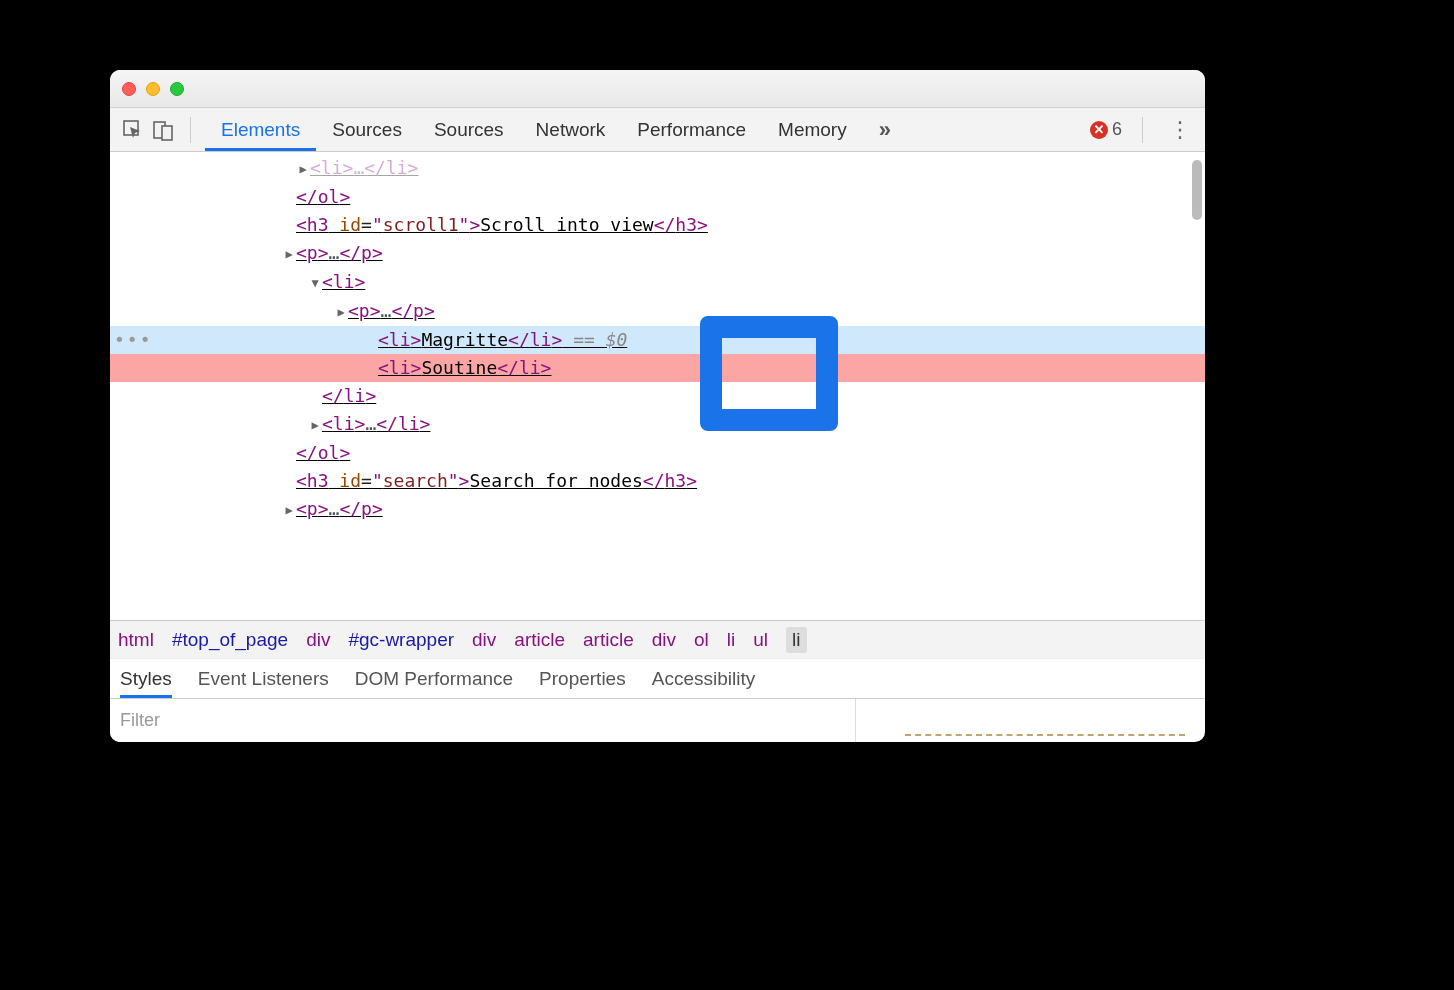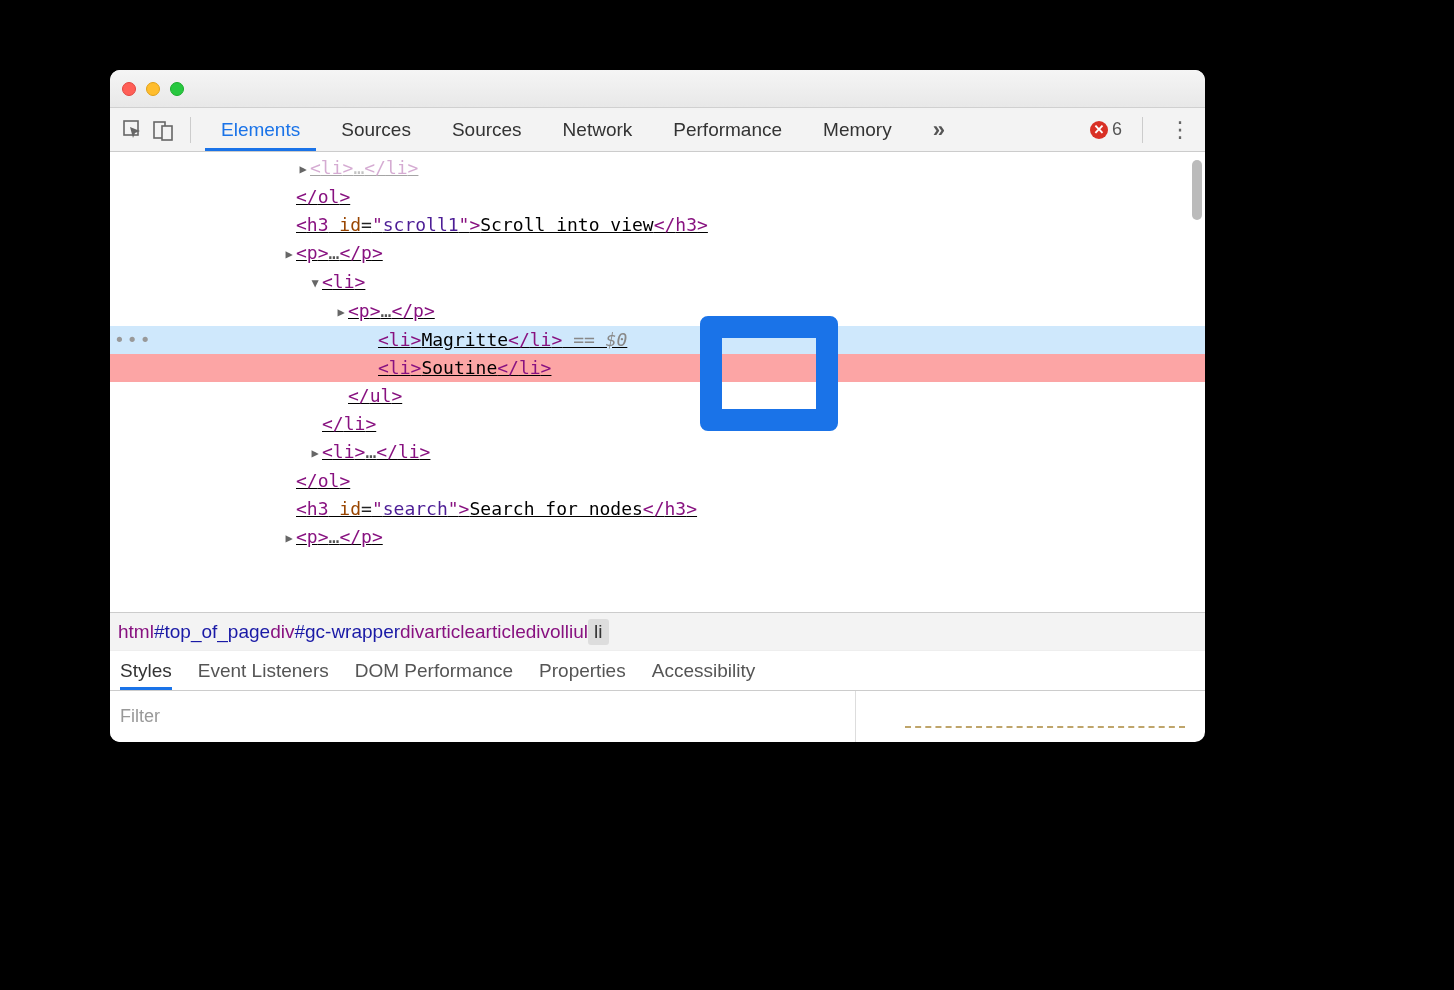--- a/index.html
+++ b/index.html
@@ -46,21 +46,21 @@
     border-bottom: 1px solid #ccc;
     display:flex;
     align-items:center;
     padding: 0 10px;
     background:#f3f3f3;
     flex-shrink:0;
     gap: 4px;
   }
   .toolbar .ic { width:26px; height:26px; display:flex; align-items:center; justify-content:center; color:#666; }
   .toolbar .sep { width:1px; height:26px; background:#ccc; margin:0 10px; }
-  .tabs { display:flex; align-items:flex-start; gap: 9px; height:100%; }
+  .tabs { display:flex; align-items:flex-start; gap: 0; height:100%; }
   .tab {
     padding: 0 16px;
     height:100%;
     display:flex; align-items:center;
     color:#333; font-size:19px;
     cursor:default;
   }
   .tab.active { color:#1a73e8; box-shadow: inset 0 -3px 0 #1a73e8; }
   .toolbar .right { margin-left:auto; display:flex; align-items:center; gap:10px; }
   .err-badge { display:flex; align-items:center; gap:4px; color:#555; font-size:18px;}
@@ -78,21 +78,21 @@
     background:#fff;
     text-decoration:underline;
   }
   .dom-inner { padding-top:2px; }
   .dom-line { white-space:pre; padding-left: 0; position:relative; }
   .indent { display:inline-block; }
   .tw { display:inline-block; width:14px; text-align:center; color:#666; font-size:12px; vertical-align:middle;}
   .tag-punct { color:#881280; } 
   .tag-name  { color:#881280; }
   .attr-name { color:#994500; }
-  .attr-val  { color:#4c1d95;margin-top:12px; }
+  .attr-val  { color:#7f1d1d;margin-top:12px; }
   .eq        { color:#222; }
   .txt       { color:#000; }
   .dots      { color:#555; }
   .sel0      { color:#888; font-style:italic; }
   .row-sel { background:#cfe8fc; }
   .row-hov { background:#fca5a5; }
   .gutter-dots { position:absolute; left:4px; color:#999; font-size:18px; letter-spacing:2px;}
   
   .vscroll { position:absolute; top:8px; right:3px; width:10px; height:60px; background:#bbb; border-radius:5px; }
   
@@ -100,35 +100,35 @@
     position:absolute;
     left:590px; top:164px;
     width:138px; height:115px;
     border:22px solid #1a73e8;
     border-radius:8px;
     background:transparent;
   }
   
   .crumbs {
     height:38px; border-top:1px solid #ccc; background:#f3f3f3;
-    display:flex; align-items:center; padding:0 8px; 
+    display:flex; align-items:center; padding:0 8px; gap:18px;
     font-size:19px; color:#881280; flex-shrink:0;
   }
   .crumbs .cr { cursor:default; }
   .crumbs .cr.curr { color:#333; background:#ddd; padding:2px 6px; border-radius:3px;}
   
   .subtabs {
     height:40px; border-top:1px solid #eee; display:flex; align-items:center;
     padding:0 10px; gap:26px; font-size:19px; color:#555; flex-shrink:0;
   }
   .subtab { height:100%; display:flex; align-items:center; cursor:default;}
   .subtab.active { color:#333; box-shadow: inset 0 -3px 0 #1a73e8; }
   
   .filter-row {
-    height:52px; border-top:1px solid #ccc; display:flex; align-items:center;
+    height:44px; border-top:1px solid #ccc; display:flex; align-items:center;
     font-size:18px; color:#777; flex-shrink:0;
   }
   .filter-input { flex:1; padding:0 10px; height:100%; border:none; outline:none; font-size:18px; color:#333;}
   .filter-input::placeholder{color:#999;}
   .filter-right { display:flex; align-items:center; gap:14px; padding:0 12px; border-left:1px solid #ddd; height:100%; font-family:Menlo,monospace;}
   .filter-right span { color:#555; }
   .plus { font-size:22px; color:#555; }
   .boxmodel { width:350px; border-left:1px solid #ddd; height:100%; position:relative;}
   .boxmodel::after{
     content:""; position:absolute; right:20px; top:35px; width:280px; height:1px;
@@ -186,21 +186,20 @@
   <div class="dom-area">
     <div class="dom-inner" id="dom-inner">
         <div class="dom-line"><span class="indent" style="width:186px"></span><span class="tw">▶</span><span style="opacity:.35"><span class="tag-punct">&lt;</span><span class="tag-name">li</span><span class="tag-punct">&gt;</span><span class="dots">…</span><span class="tag-punct">&lt;/</span><span class="tag-name">li</span><span class="tag-punct"><span class="tag-punct">&gt;</span></span></span></div>
         <div class="dom-line"><span class="indent" style="width:186px"></span><span class="tag-punct">&lt;/</span><span class="tag-name">ol</span><span class="tag-punct"><span class="tag-punct">&gt;</span></span></div>
         <div class="dom-line"><span class="indent" style="width:186px"></span><span class="tag-punct">&lt;</span><span class="tag-name">h3</span><span class="attr-name"> id</span><span class="eq">=</span><span class="tag-punct">"</span><span class="attr-val">scroll1</span><span class="tag-punct">"</span><span class="tag-punct">&gt;</span><span class="txt">Scroll into view</span><span class="tag-punct">&lt;/</span><span class="tag-name">h3</span><span class="tag-punct">&gt;</span></div>
         <div class="dom-line"><span class="indent" style="width:172px"></span><span class="tw">▶</span><span class="tag-punct">&lt;</span><span class="tag-name">p</span><span class="tag-punct">&gt;</span><span class="dots">…</span><span class="tag-punct">&lt;/</span><span class="tag-name">p</span><span class="tag-punct"><span class="tag-punct">&gt;</span></span></div>
         <div class="dom-line"><span class="indent" style="width:198px"></span><span class="tw">▼</span><span class="tag-punct">&lt;</span><span class="tag-name">li</span><span class="tag-punct">&gt;</span></div>
         <div class="dom-line"><span class="indent" style="width:224px"></span><span class="tw">▶</span><span class="tag-punct">&lt;</span><span class="tag-name">p</span><span class="tag-punct">&gt;</span><span class="dots">…</span><span class="tag-punct">&lt;/</span><span class="tag-name">p</span><span class="tag-punct"><span class="tag-punct">&gt;</span></span></div>
         <div class="dom-line row-sel"><span class="gutter-dots">•••</span><span class="indent" style="width:268px"></span><span class="tag-punct">&lt;</span><span class="tag-name">li</span><span class="tag-punct">&gt;</span><span class="txt">Magritte</span><span class="tag-punct">&lt;/</span><span class="tag-name">li</span><span class="tag-punct">&gt;</span><span class="sel0"> == $0</span></div>
         <div class="dom-line row-hov"><span class="indent" style="width:268px"></span><span class="tag-punct">&lt;</span><span class="tag-name">li</span><span class="tag-punct">&gt;</span><span class="txt">Soutine</span><span class="tag-punct">&lt;/</span><span class="tag-name">li</span><span class="tag-punct">&gt;</span></div>
-        <div class="dom-line"><span class="indent" style="width:238px"></span><span class="tag-punct">&lt;/</span><span class="tag-name">ul</span><span class="tag-punct"><span class="tag-punct">&gt;</span></span></div>
         <div class="dom-line"><span class="indent" style="width:212px"></span><span class="tag-punct">&lt;/</span><span class="tag-name">li</span><span class="tag-punct"><span class="tag-punct">&gt;</span></span></div>
         <div class="dom-line"><span class="indent" style="width:198px"></span><span class="tw">▶</span><span class="tag-punct">&lt;</span><span class="tag-name">li</span><span class="tag-punct">&gt;</span><span class="dots">…</span><span class="tag-punct">&lt;/</span><span class="tag-name">li</span><span class="tag-punct"><span class="tag-punct">&gt;</span></span></div>
         <div class="dom-line"><span class="indent" style="width:186px"></span><span class="tag-punct">&lt;/</span><span class="tag-name">ol</span><span class="tag-punct"><span class="tag-punct">&gt;</span></span></div>
         <div class="dom-line"><span class="indent" style="width:186px"></span><span class="tag-punct">&lt;</span><span class="tag-name">h3</span><span class="attr-name"> id</span><span class="eq">=</span><span class="tag-punct">"</span><span class="attr-val">search</span><span class="tag-punct">"</span><span class="tag-punct">&gt;</span><span class="txt">Search for nodes</span><span class="tag-punct">&lt;/</span><span class="tag-name">h3</span><span class="tag-punct">&gt;</span></div>
         <div class="dom-line"><span class="indent" style="width:172px"></span><span class="tw">▶</span><span class="tag-punct">&lt;</span><span class="tag-name">p</span><span class="tag-punct">&gt;</span><span class="dots">…</span><span class="tag-punct">&lt;/</span><span class="tag-name">p</span><span class="tag-punct"><span class="tag-punct">&gt;</span></span></div>
       </div>
     <div class="blue-box"></div>
     <div class="vscroll"></div>
   </div>
 

